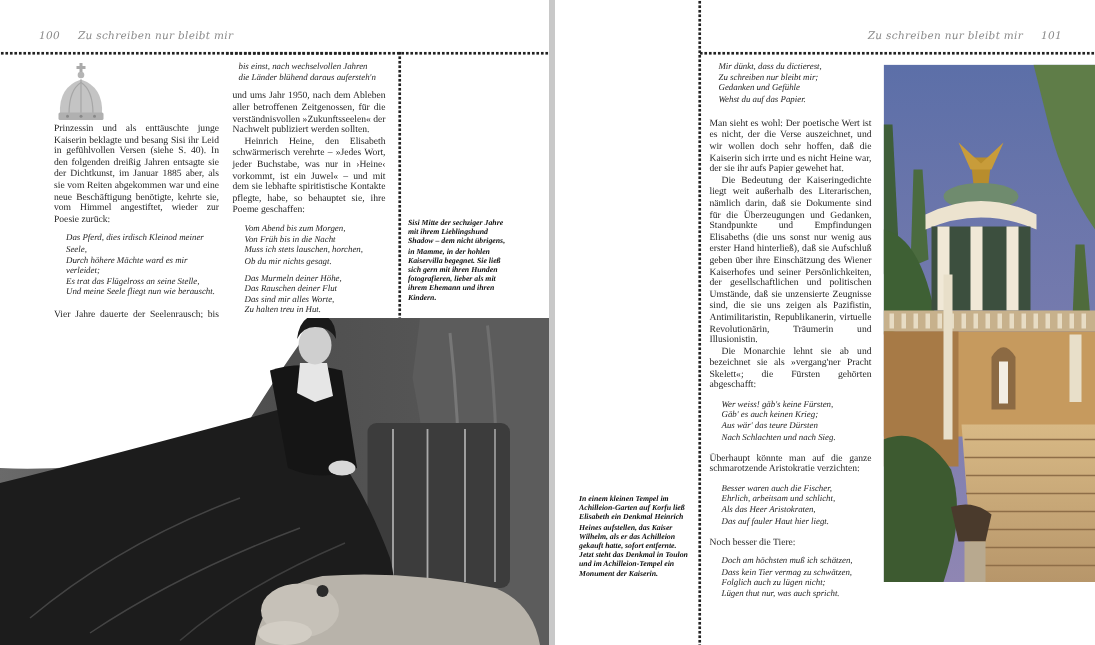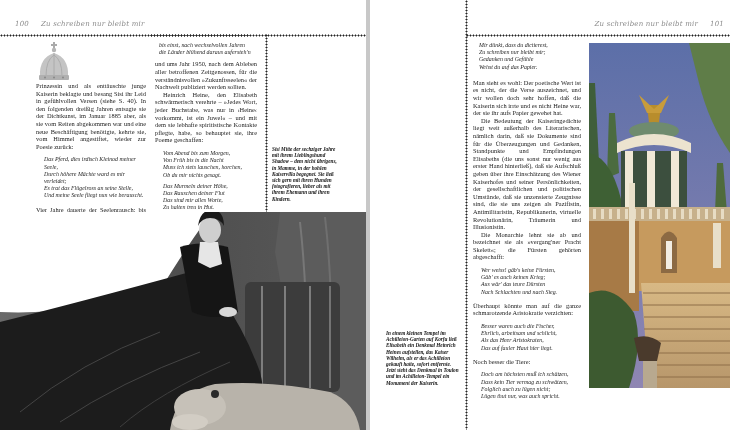--- a/index.html
+++ b/index.html
@@ -35,21 +35,21 @@
   .chapter-title { position: absolute; left: 40px; top: 6px; font-family: "DejaVu Serif", serif; font-style: italic; font-size: 10px; line-height: 12px; color: #222; }
 
   .photo-bw { position: absolute; overflow: hidden; background: #3a3a3a; }
   .painting { position: absolute; overflow: hidden; }
 </style>
 </head>
 <body>
 
 <div class="page page-left">
   <div class="running-head" style="left:14px;">
-    <span class="pnum" style="margin-left:1px;font-style:italic;">100</span><span>Zu schreiben nur bleibt mir</span>
+    <span class="pnum" style="margin-left:12px;font-style:italic;">100</span><span>Zu schreiben nur bleibt mir</span>
   </div>
   <div class="dotrule" style="left:0; top:34px; width:366px;"></div>
 
   <div class="title-block">
     <svg class="crown" viewBox="0 0 36 40">
       <rect x="17" y="0" width="2" height="6" fill="#aaa"></rect>
       <rect x="15" y="2" width="6" height="2" fill="#aaa"></rect>
       <circle cx="18" cy="8" r="2.2" fill="#b5b5b5"></circle>
       <path d="M4 34 Q3 16 18 11 Q33 16 32 34 Z" fill="#c4c4c4"></path>
       <path d="M10 34 Q10 18 18 13 Q26 18 26 34" fill="none" stroke="#a6a6a6" stroke-width="0.8"></path>
@@ -153,21 +153,21 @@
       <ellipse cx="200" cy="195" rx="26" ry="18" fill="#c6c1b8"></ellipse>
       <ellipse cx="190" cy="210" rx="18" ry="8" fill="#d2cdc4"></ellipse>
       <circle cx="215" cy="182" r="4" fill="#2a2a2a"></circle>
     </svg>
   </div>
 </div>
 
 <div class="gutter"></div>
 
 <div class="page page-right">
-  <div class="running-head" style="right:6px;">
+  <div class="running-head" style="right:22px;">
     <span>Zu schreiben nur bleibt mir</span><span class="pnum" style="margin-right:0;">101</span>
   </div>
   <div class="dotrule" style="left:96px; top:34px; width:264px;"></div>
   <div class="vdotrule" style="left:95px; top:0; height:430px;"></div>
 
   <div class="caption" style="left:16px; top:330px; width:74px;">In einem kleinen Tempel im Achilleion-Garten auf Korfu ließ Elisabeth ein Denkmal Heinrich Heines aufstellen, das Kaiser Wilhelm, als er das Achilleion gekauft hatte, sofort entfernte. Jetzt steht das Denkmal in Toulon und im Achilleion-Tempel ein Monument der Kaiserin.</div>
 
   <div class="body-text" style="left:103px; top:42px; width:108px;">
     <div class="poem" style="margin:0 0 8px 6px;">
       <div class="l">Mir dünkt, dass du dictierest,</div>

